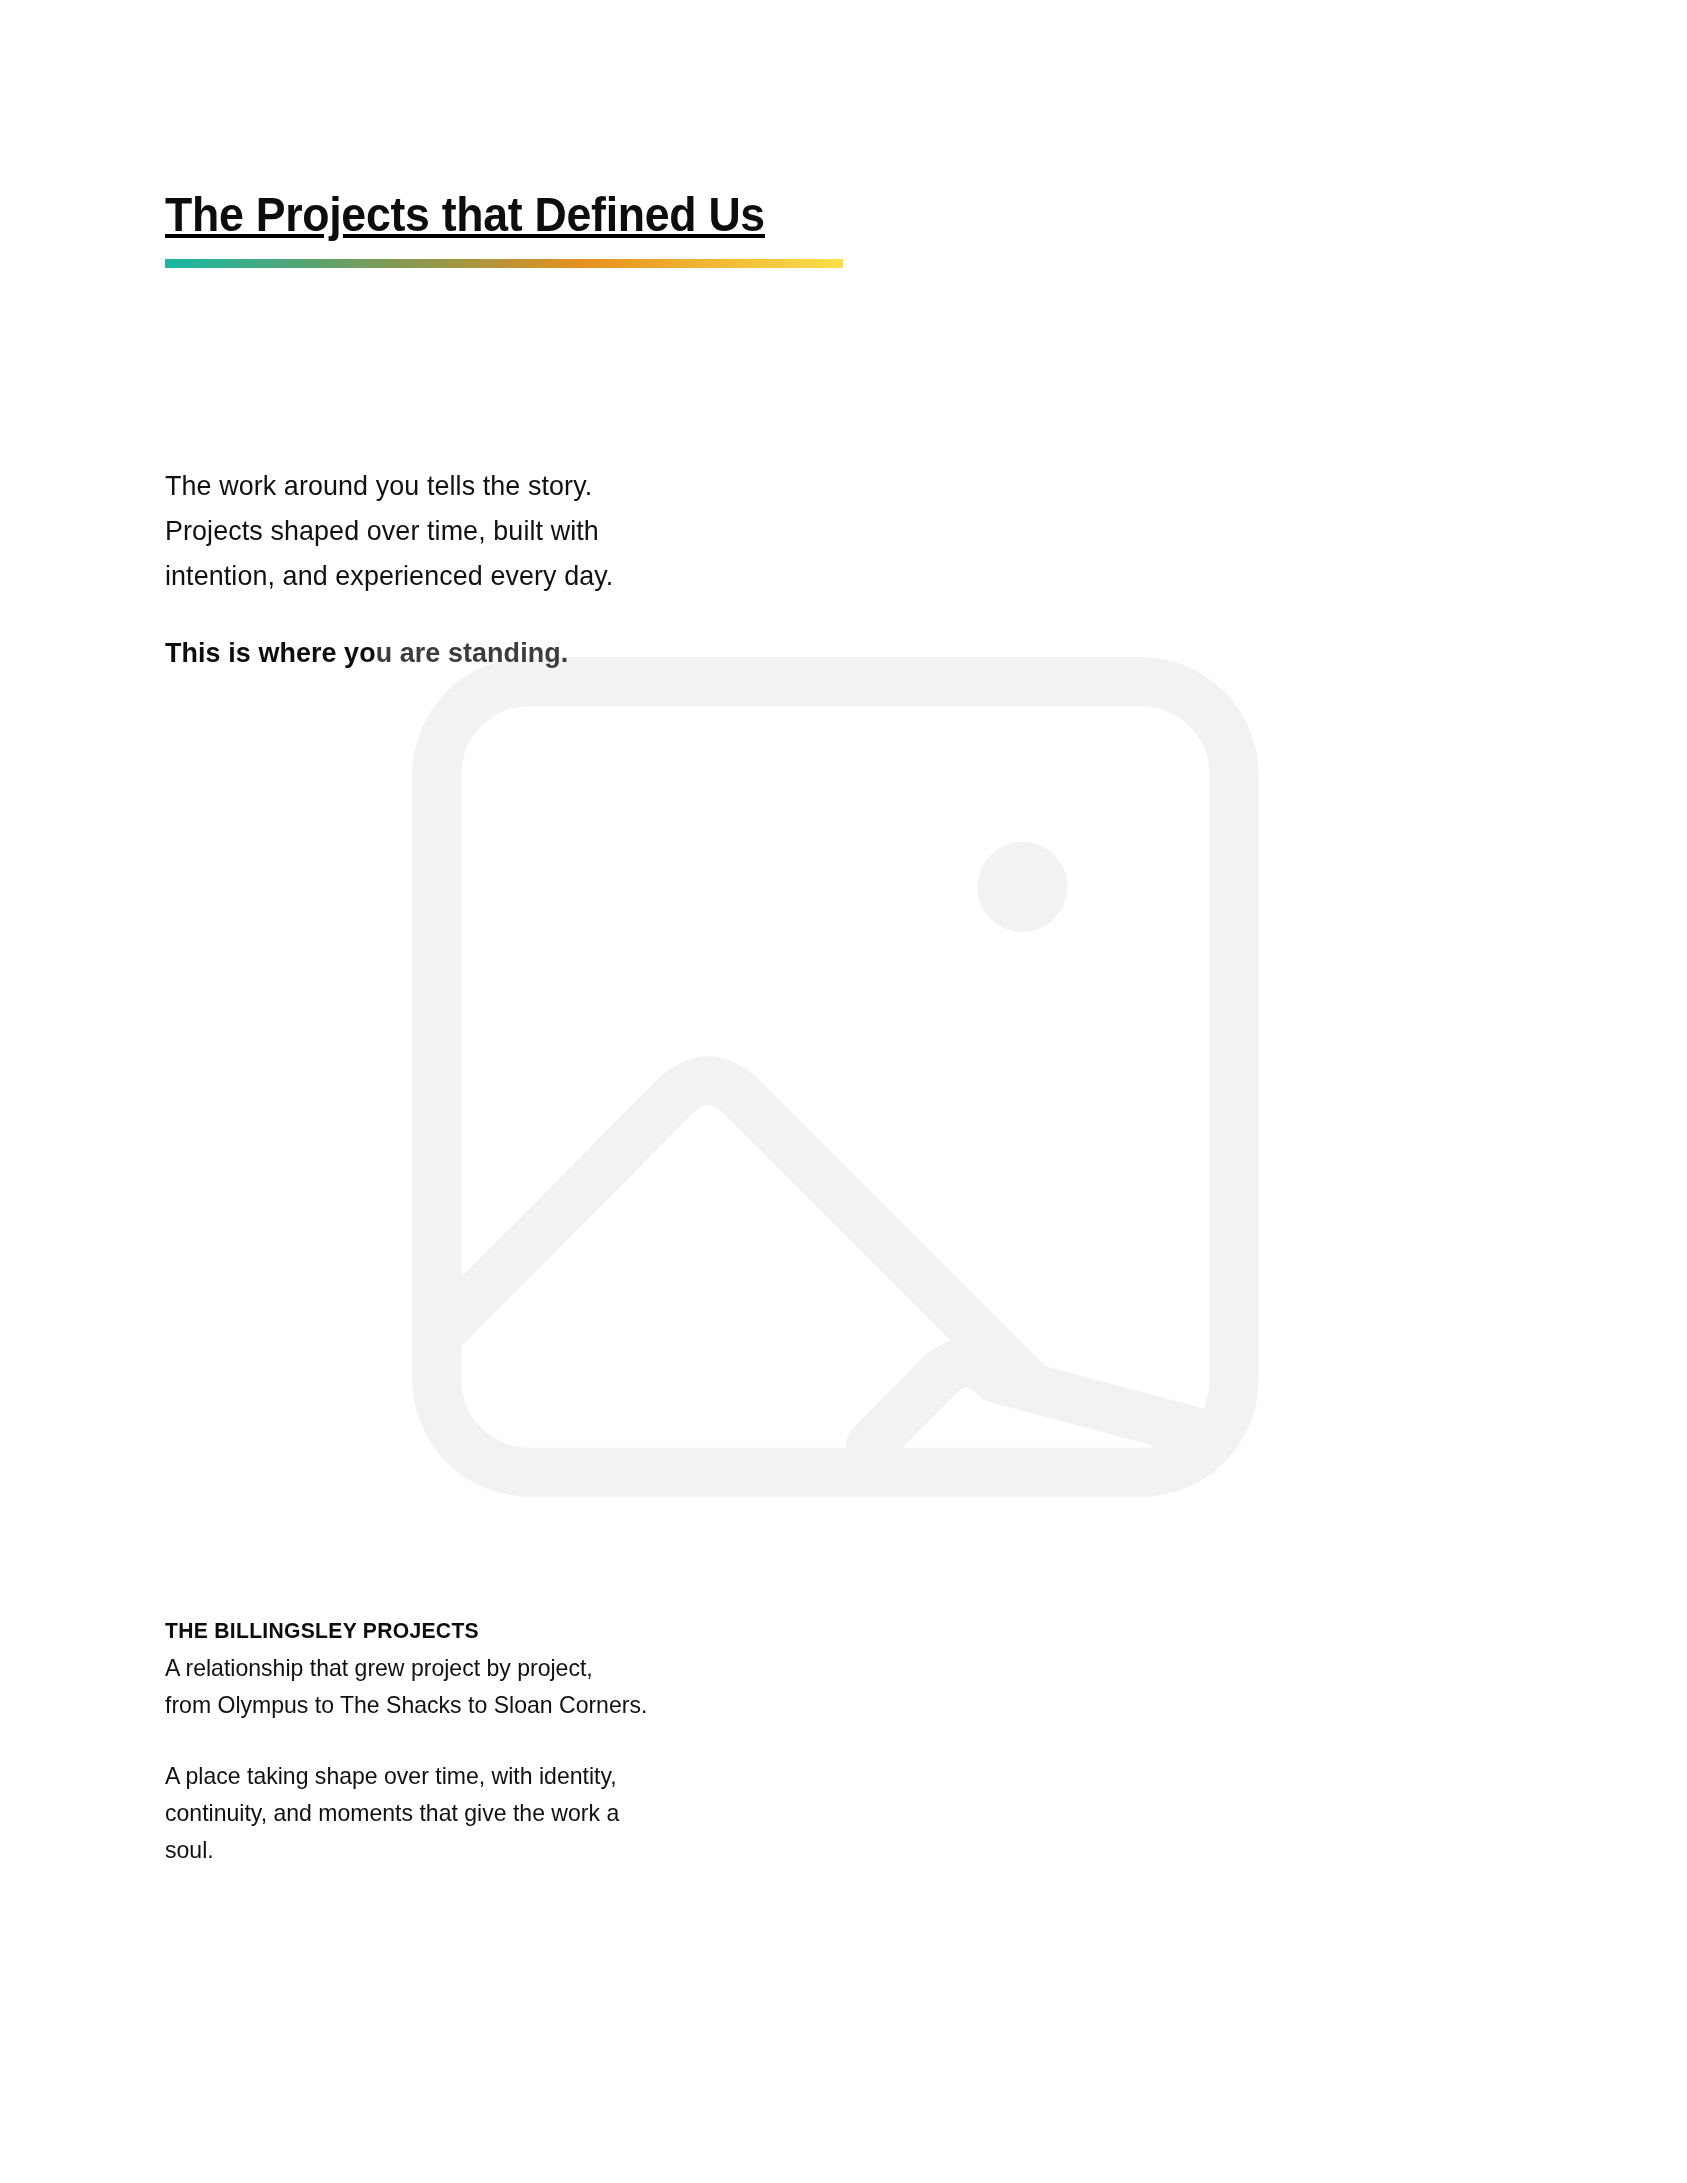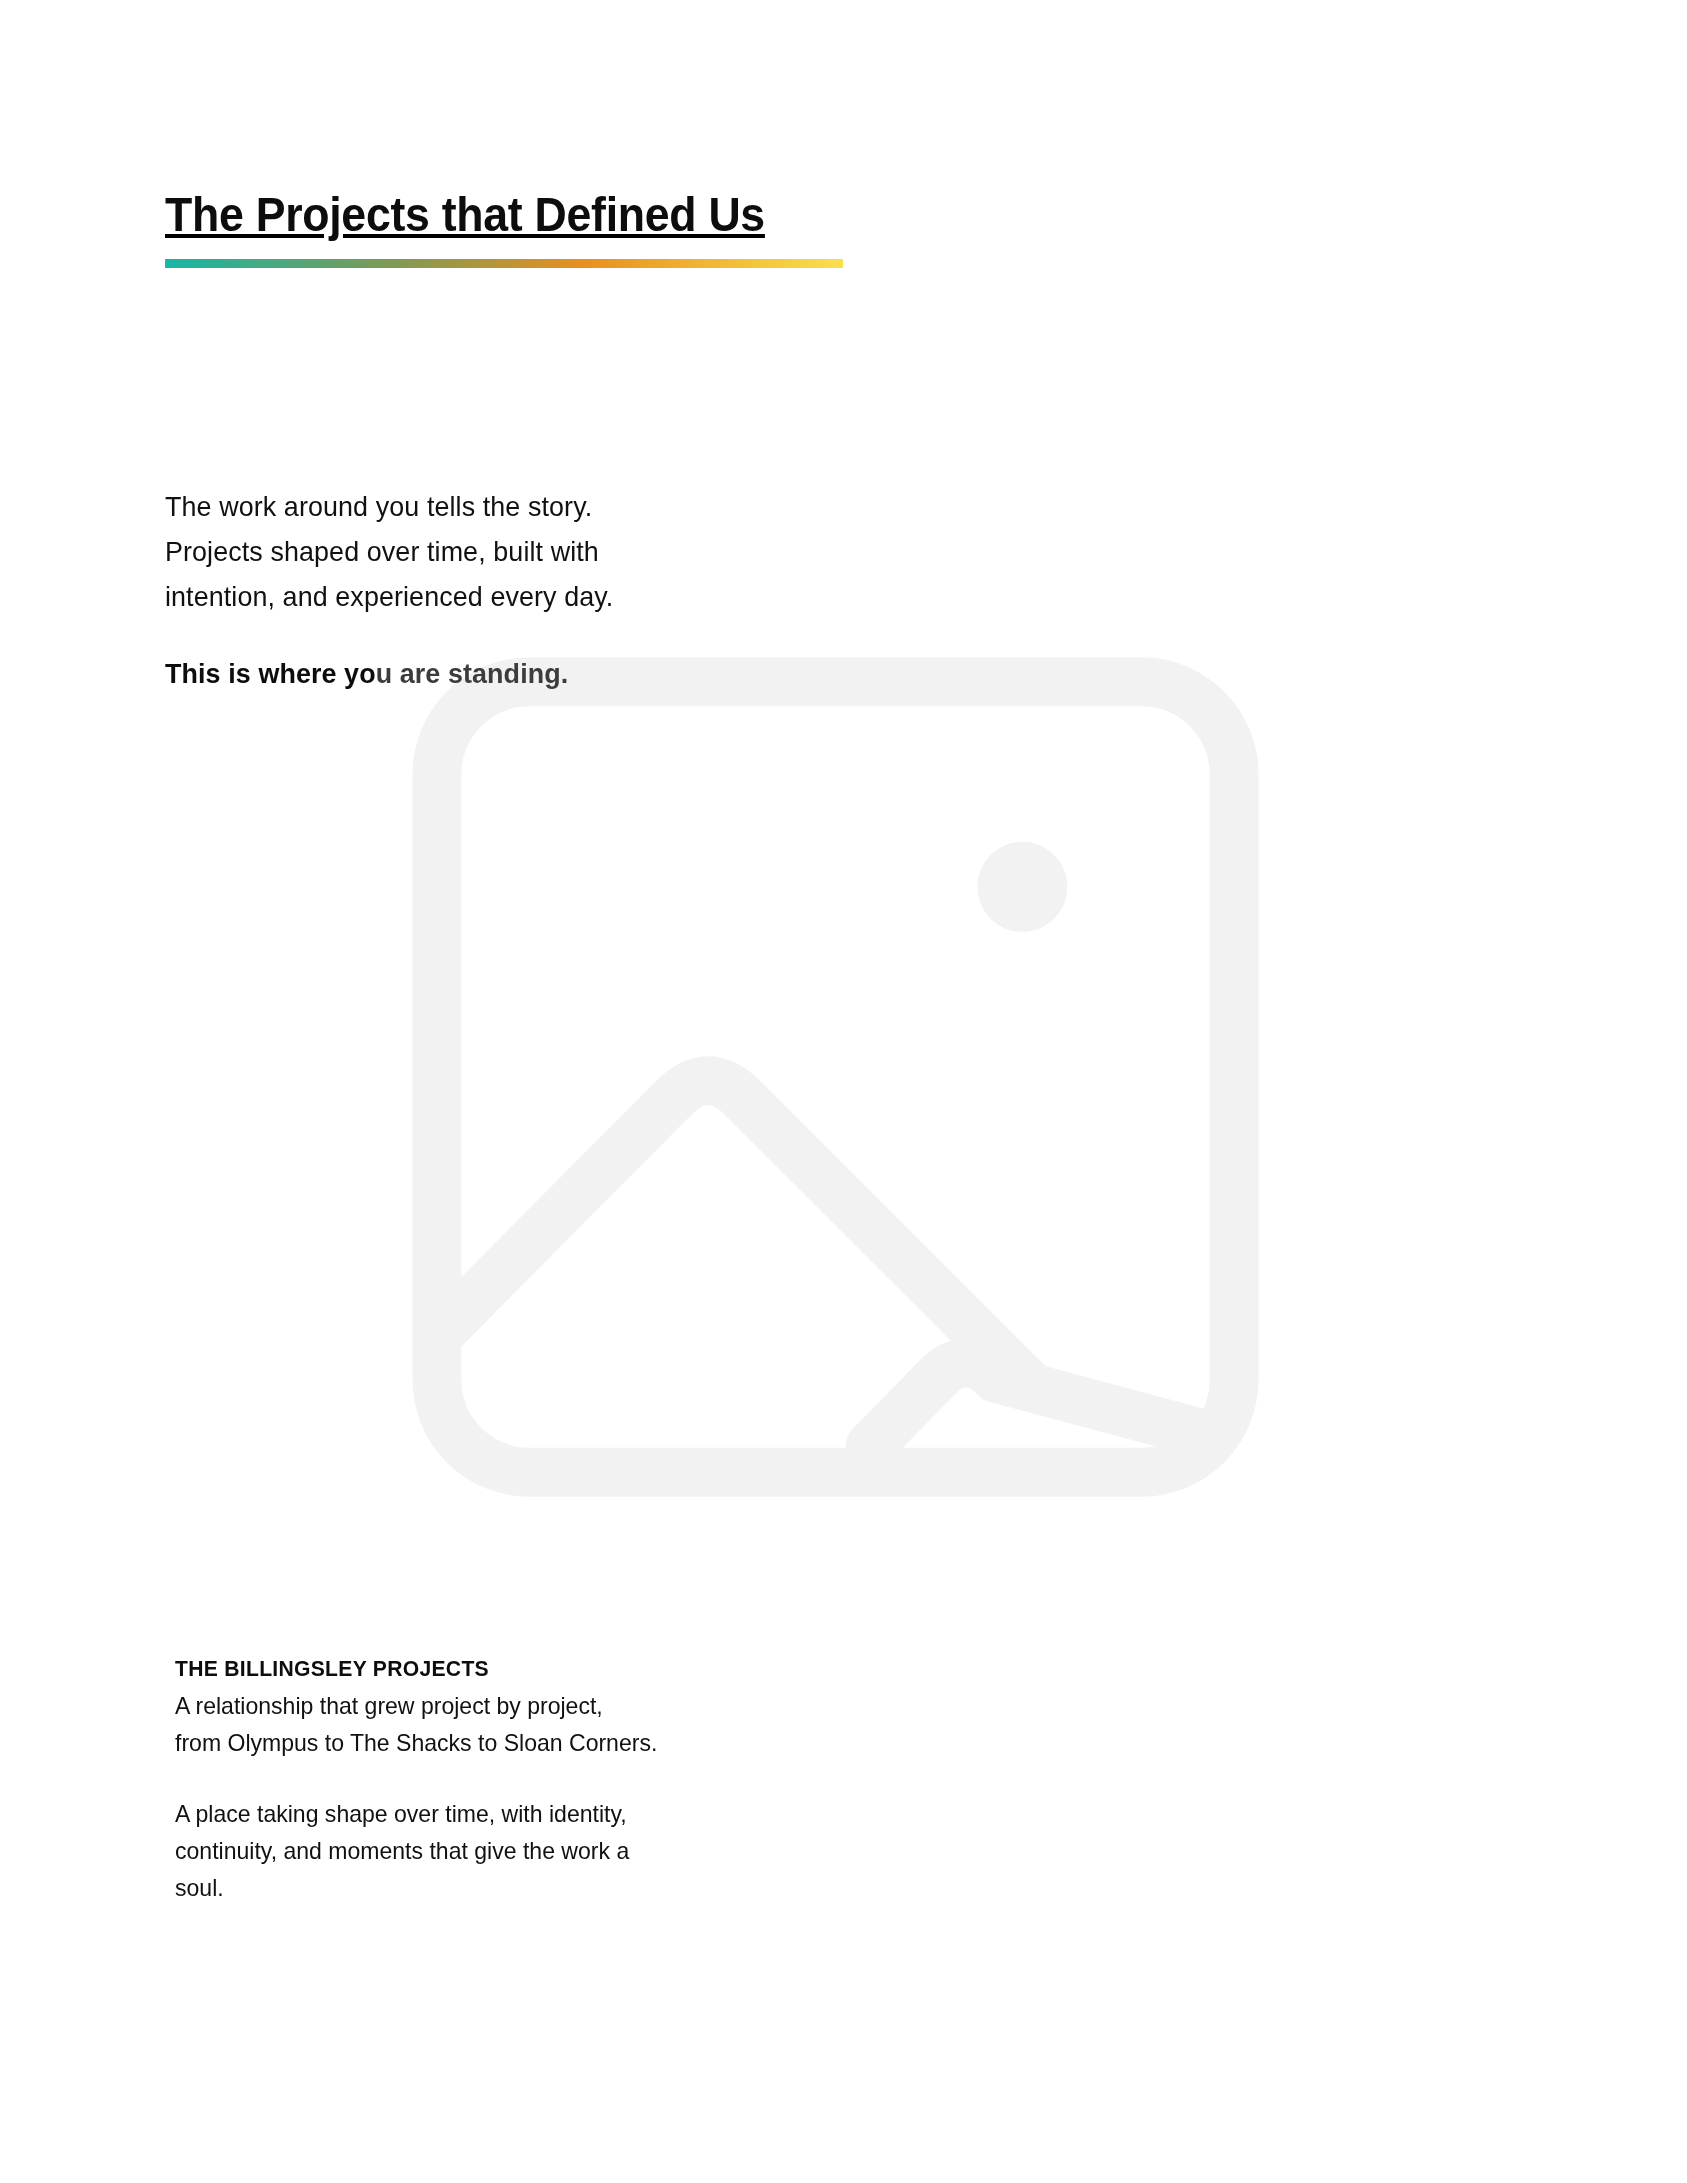--- a/index.html
+++ b/index.html
@@ -46,21 +46,21 @@
     margin-top: 16px;
     width: 678px;
     height: 8.6px;
     border-radius: 0.7px;
   }
 
   
   .intro {
     position: absolute;
     left: 165px;
-    top: 484px;
+    top: 463px;
     width: 728px;
   }
   .intro p {
     margin: 0;
     font-size: 28px;
     line-height: 45px;
     color: #111111;
     font-weight: 400;
     letter-spacing: 0.1px;
     transform: scaleX(0.96);
@@ -92,24 +92,23 @@
   .placeholder svg {
     display: block;
     width: 100%;
     height: 100%;
   }
 
   
   .caption {
     position: absolute;
     left: 165px;
-    top: 1654px;
+    top: 1616px;
     width: 741px;
     z-index: 3;
-    margin-left: 10px;
   }
   .caption-title {
     margin: 0 0 4px 0;
     font-size: 22px;
     line-height: 29px;
     font-weight: 700;
     letter-spacing: 0.3px;
     color: #0d0d0d;
     transform: scaleX(0.96);
     transform-origin: left top;

